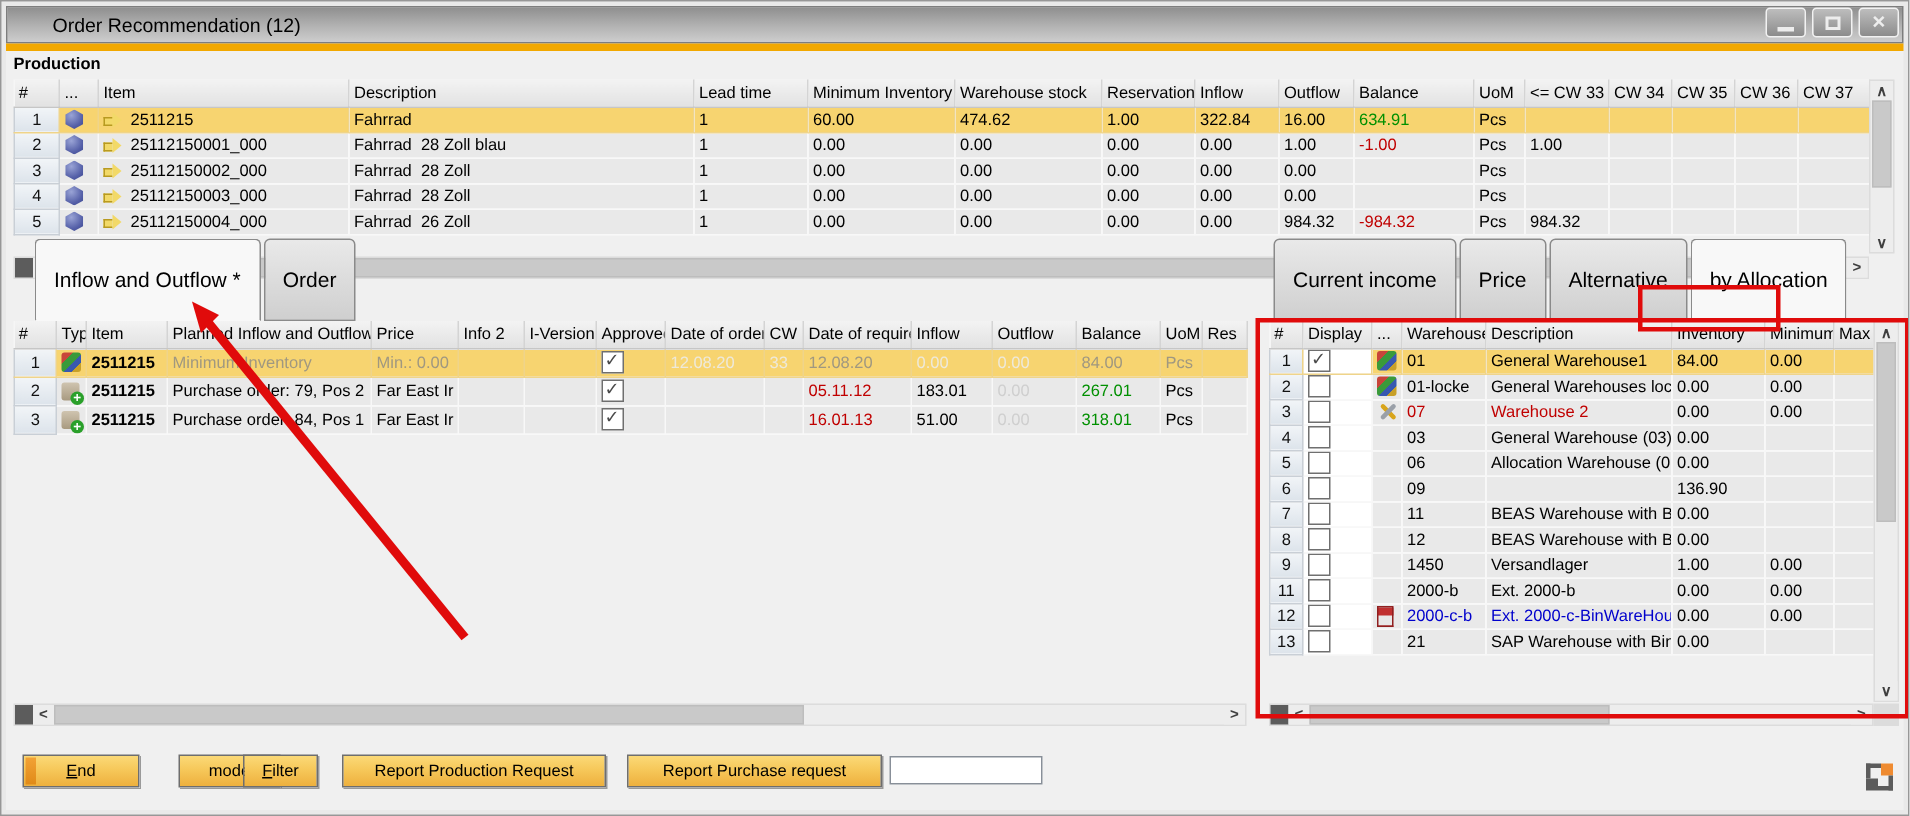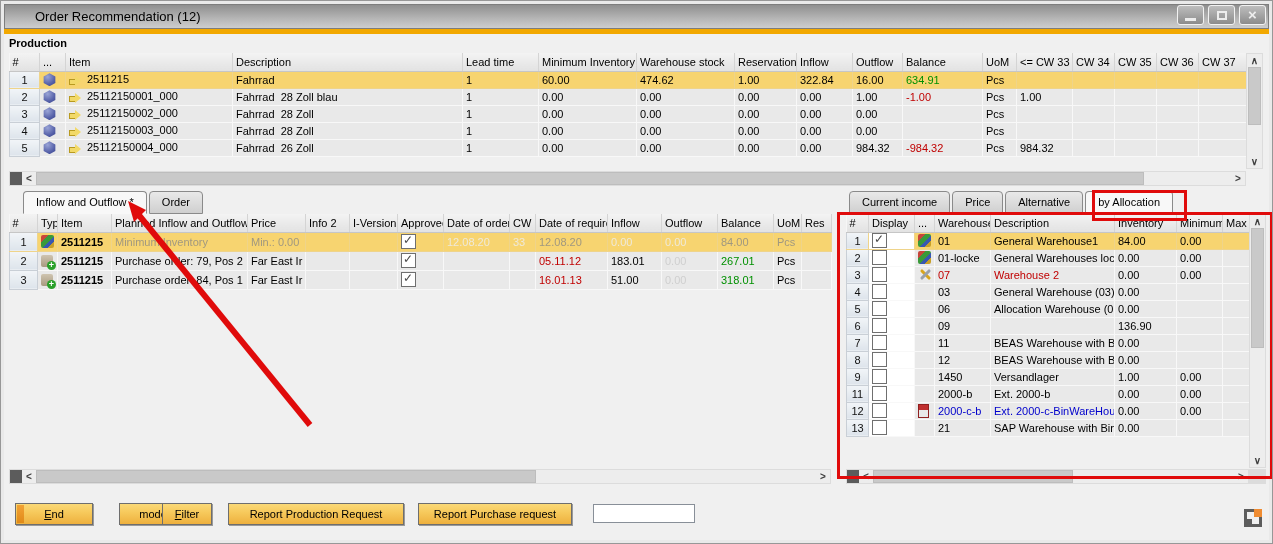--- a/index.html
+++ b/index.html
@@ -60,21 +60,21 @@
   .ic-po::after{content:"+";position:absolute;right:-3px;bottom:-3px;width:9px;height:9px;background:#2aa02a;
     color:#fff;border-radius:50%;font-size:9px;line-height:9px;text-align:center;font-weight:bold;}
   .ic-tools{width:15px;height:13px;display:inline-block;position:relative;vertical-align:middle;}
   .ic-tools::before{content:"";position:absolute;left:1px;top:5px;width:13px;height:3px;background:#d8a51c;border-radius:2px;transform:rotate(45deg);}
   .ic-tools::after{content:"";position:absolute;left:1px;top:5px;width:13px;height:3px;background:#9aa0a8;border-radius:2px;transform:rotate(-45deg);}
   .ic-bin{width:9px;height:12px;display:inline-block;vertical-align:middle;border:1px solid #902020;
     background:linear-gradient(180deg,#c03030 45%,#e8e8e8 45%);}
 
   
   .tabbar{position:absolute;display:flex;align-items:flex-end;height:22px;}
-  .tab{height:21px;line-height:20px;padding:0 12px;font-size:11px;color:#000;
+  .tab{height:21px;line-height:20px;padding:16px 12px;font-size:14px;color:#000;
     background:linear-gradient(180deg,#e9e9e9,#cfcfcf);border:1px solid #8a8a8a;
     border-radius:4px 4px 0 0;margin-right:2px;}
   .tab.active{background:#f8f8f8;border-bottom-color:#f8f8f8;}
 
   
   .hscroll{position:absolute;height:15px;background:#ededed;border:1px solid #dcdcdc;box-sizing:border-box;display:flex;align-items:center;}
   .sq-dark{width:12px;height:13px;background:#5c5c5c;flex:none;}
   .sb-btn{width:14px;height:13px;flex:none;display:flex;align-items:center;justify-content:center;
     font-size:10px;font-weight:bold;color:#3f3f3f;background:#ededed;}
   .sb-thumb{height:13px;background:#c9c9c9;border:1px solid #bdbdbd;box-sizing:border-box;flex:none;}
@@ -556,21 +556,21 @@
 
   <div id="footer-buttons">
       <div class="btn default" style="left: 14px; width: 78px;">
         <span><u>E</u>nd</span>
       </div>
       <div class="btn" style="left: 118px; width: 68px;">mode</div>
       <div class="btn" style="left: 161px; width: 50px;">
         <span><u>F</u>ilter</span>
       </div>
       <div class="btn" style="left: 227px; width: 176px;">Report Production Request</div>
-      <div class="btn" style="left: 417px; width: 154px;">Report Purchase request</div>
+      <div class="btn" style="left: 417px; width: 170px;">Report Purchase request</div>
     </div>
   <input class="ftr-input" value="" style="">
   <div class="grip">
       <i class="tl"></i>
       <i class="tr"></i>
       <i class="bl"></i>
       <i class="br"></i>
     </div>
 
   <div class="anno-box" style="left:1091px;top:189px;width:89px;height:25px;"></div>

